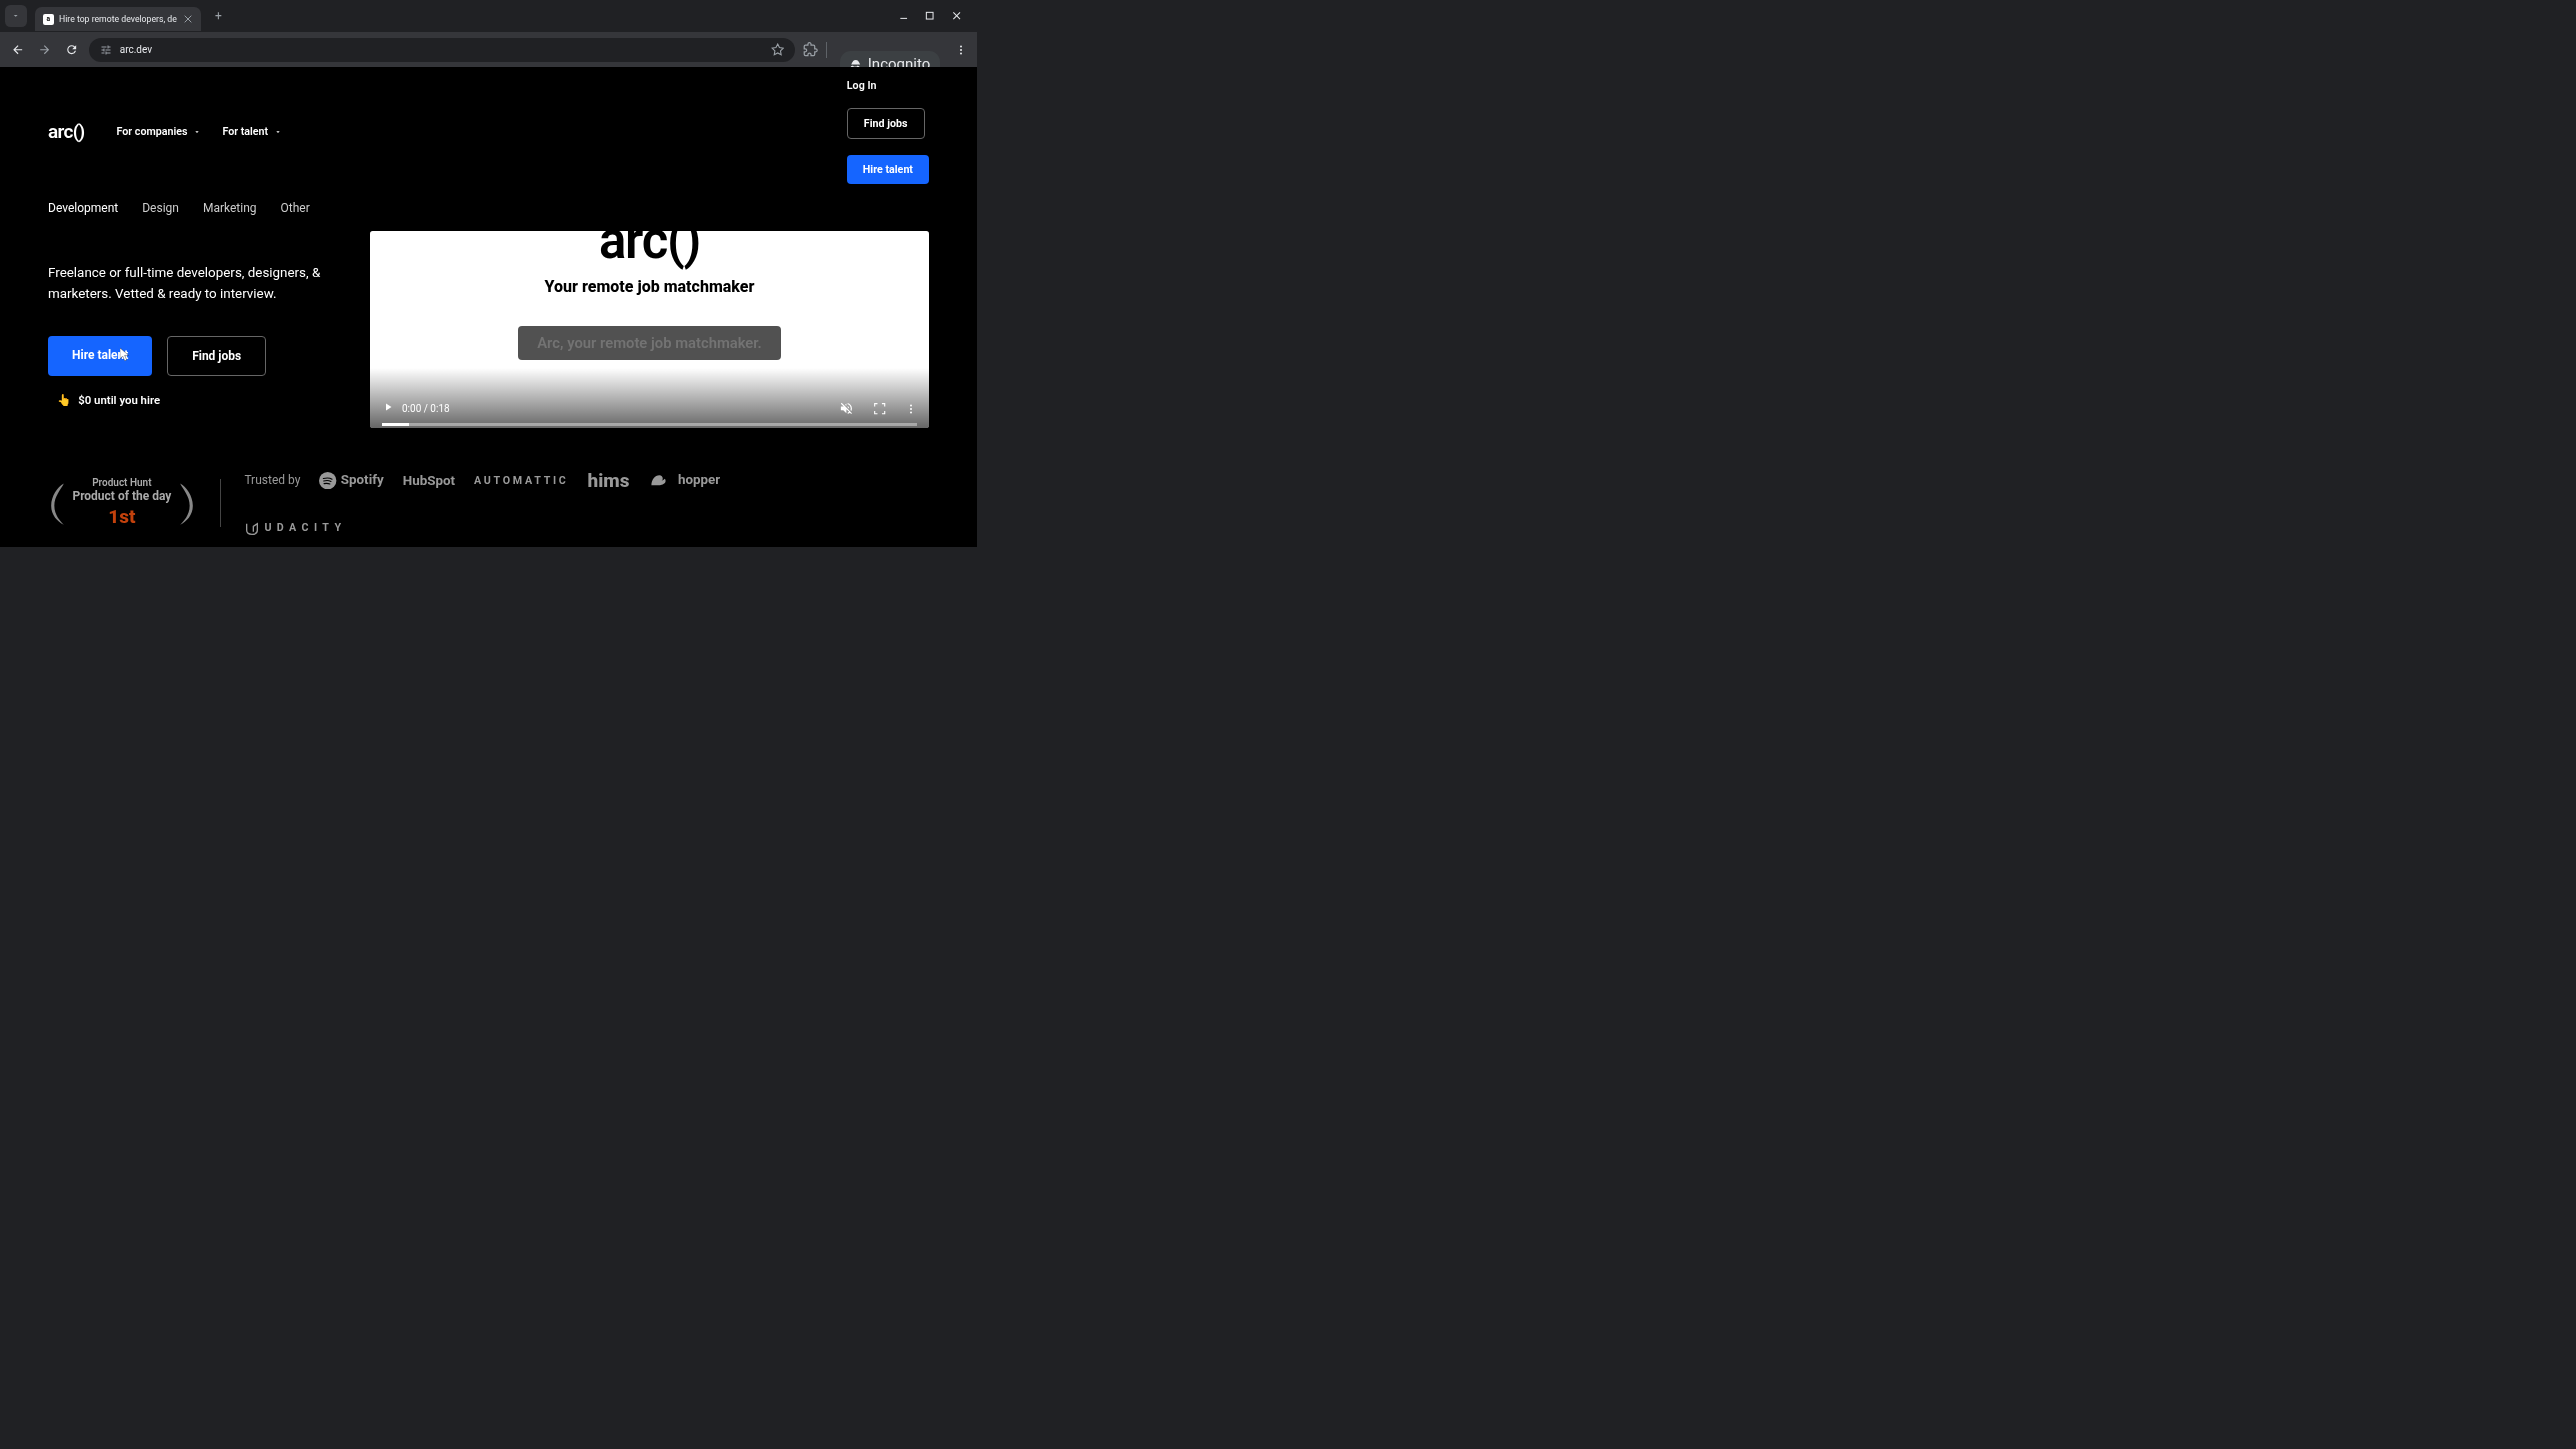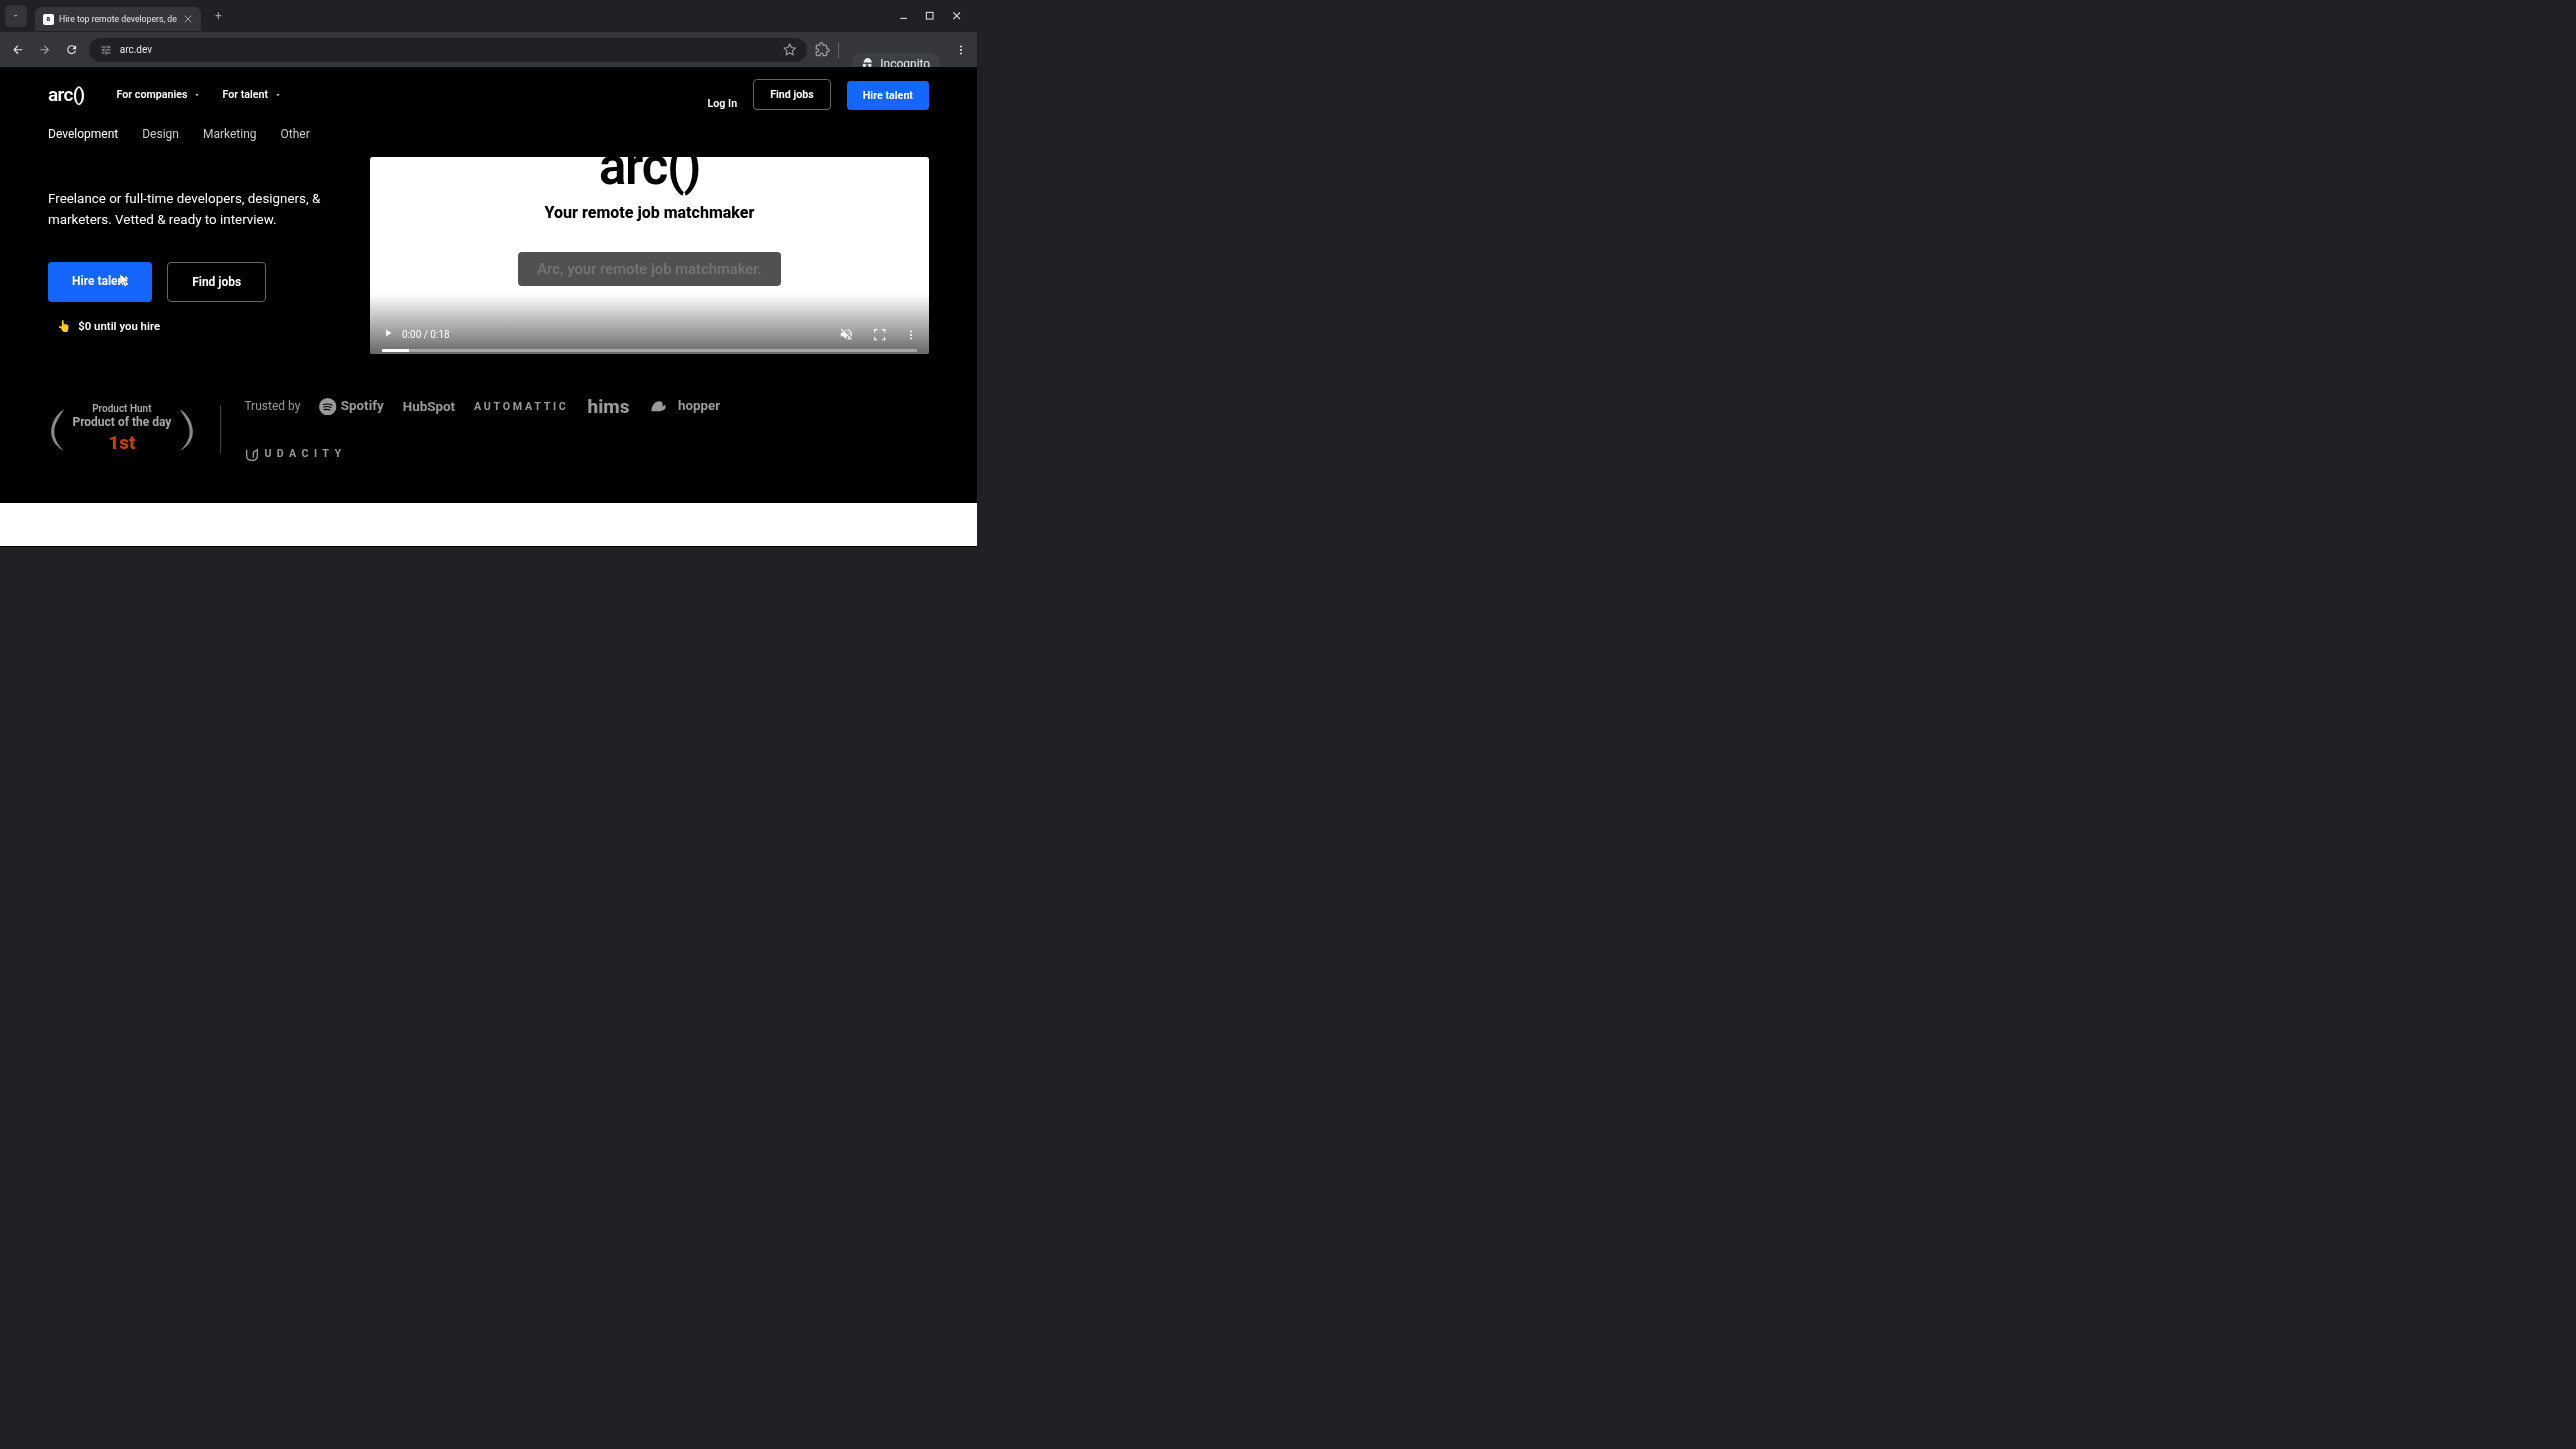--- a/index.html
+++ b/index.html
@@ -140,27 +140,27 @@
       gap: 10.7px;
       align-items: center;
     }
     .url-right .icon-btn {
       width: 13.4px;
       height: 13.4px;
       color: #9aa0a6;
     }
     .incognito-badge {
       display: flex;
-      align-items: flex-start;
+      align-items: flex-end;
       gap: 5.4px;
       background: #3c4043;
       border-radius: 10.7px;
       padding: 4px 9.4px;
       color: #e8eaed;
-      font-size: 12px;
+      font-size: 15px;
       margin-left: 5.4px;
       margin-top: 28px;
     }
     .menu-dots {
       width: 16px;
       height: 16px;
       display: flex;
       align-items: center;
       justify-content: center;
       color: #e8eaed;
@@ -204,22 +204,23 @@
       display: flex;
       align-items: center;
       gap: 5.4px;
       color: #fff;
       font-size: 10.7px;
       font-weight: 600;
     }
     .header-right {
       margin-left: auto;
       display: flex;
-      align-items: flex-end;
+      align-items: flex-start;
       gap: 16px;
+      flex-direction: column;
     }
     .login-link {
       color: #fff;
       font-size: 10.7px;
       font-weight: 600;
     }
     .btn {
       padding: 8px 16px;
       border-radius: 4px;
       font-size: 10.7px;

